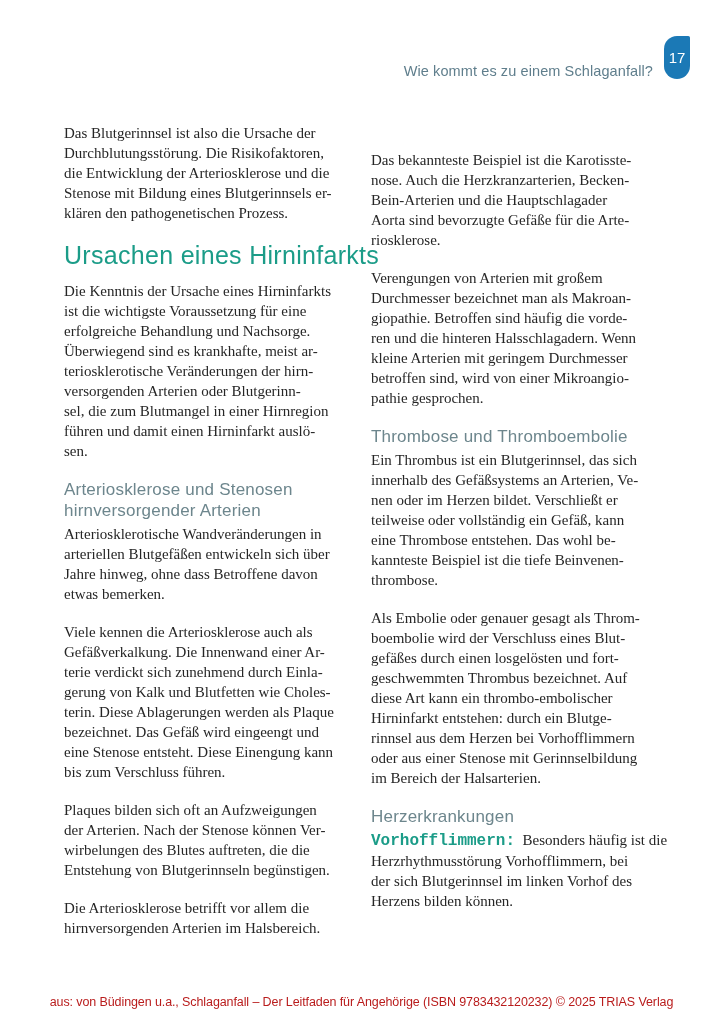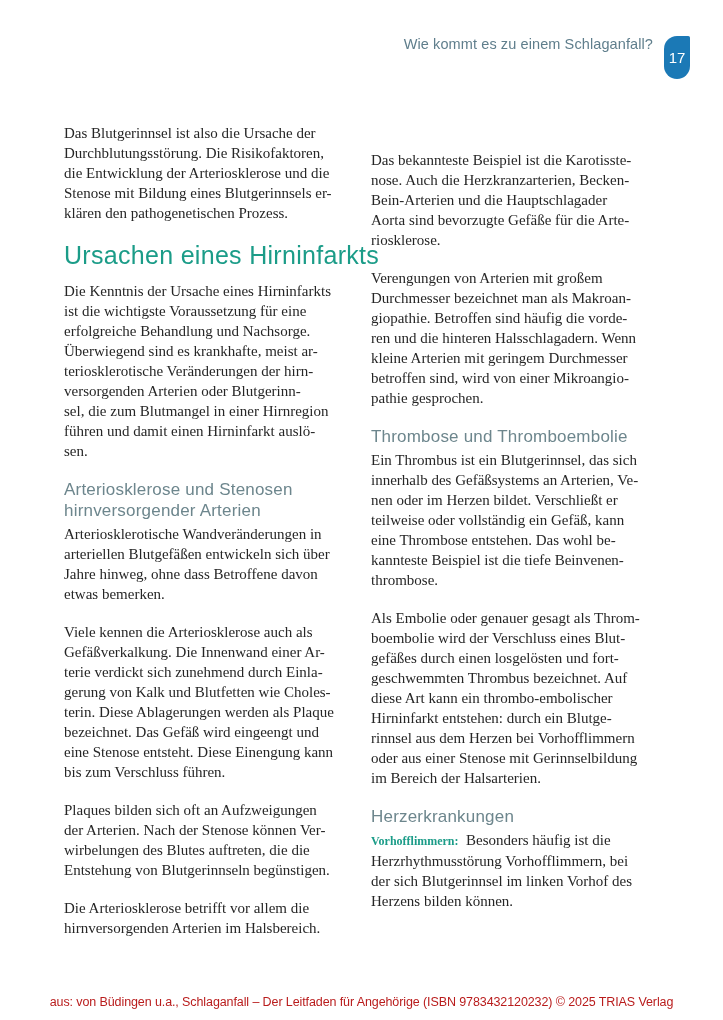--- a/index.html
+++ b/index.html
@@ -8,21 +8,21 @@
     position:relative;
     width:723px; height:1020px;
     background:#ffffff;
     overflow:hidden;
     font-family:"Liberation Serif", serif;
     color:#262626;
   }
   
   .header {
     position:absolute; top:36px; right:33px;
-    display:flex; align-items:flex-start;
+    display:flex; align-items:flex-end;
   }
   .header-title {
     font-family:"Liberation Sans", sans-serif;
     font-size:14.5px;
     color:var(--header-text,#5f7e8c);
     margin-right:11px;
     letter-spacing:0.1px;
   }
   .page-badge {
     width:26px; height:43px;
@@ -59,23 +59,23 @@
     font-family:"Liberation Sans", sans-serif;
     font-weight:400;
     font-size:17px;
     line-height:21px;
     letter-spacing:0.2px;
     color:var(--subhead,#6d868d);
     margin:9px 0 3px 0;
     white-space:pre;
   }
   .lead {
-    font-family:Liberation Serif, serif;
+    font-family:Liberation Mono, monospace;
     font-weight:bold;
-    font-size:12px;
+    font-size:16px;
     color:var(--accent-teal,#1b9c88);
   }
   
   .footer {
     position:absolute; left:0; right:0; top:995px;
     text-align:center;
     font-family:"Liberation Sans", sans-serif;
     font-size:12.5px;
     letter-spacing:-0.1px;
     color:#b91c1c;

